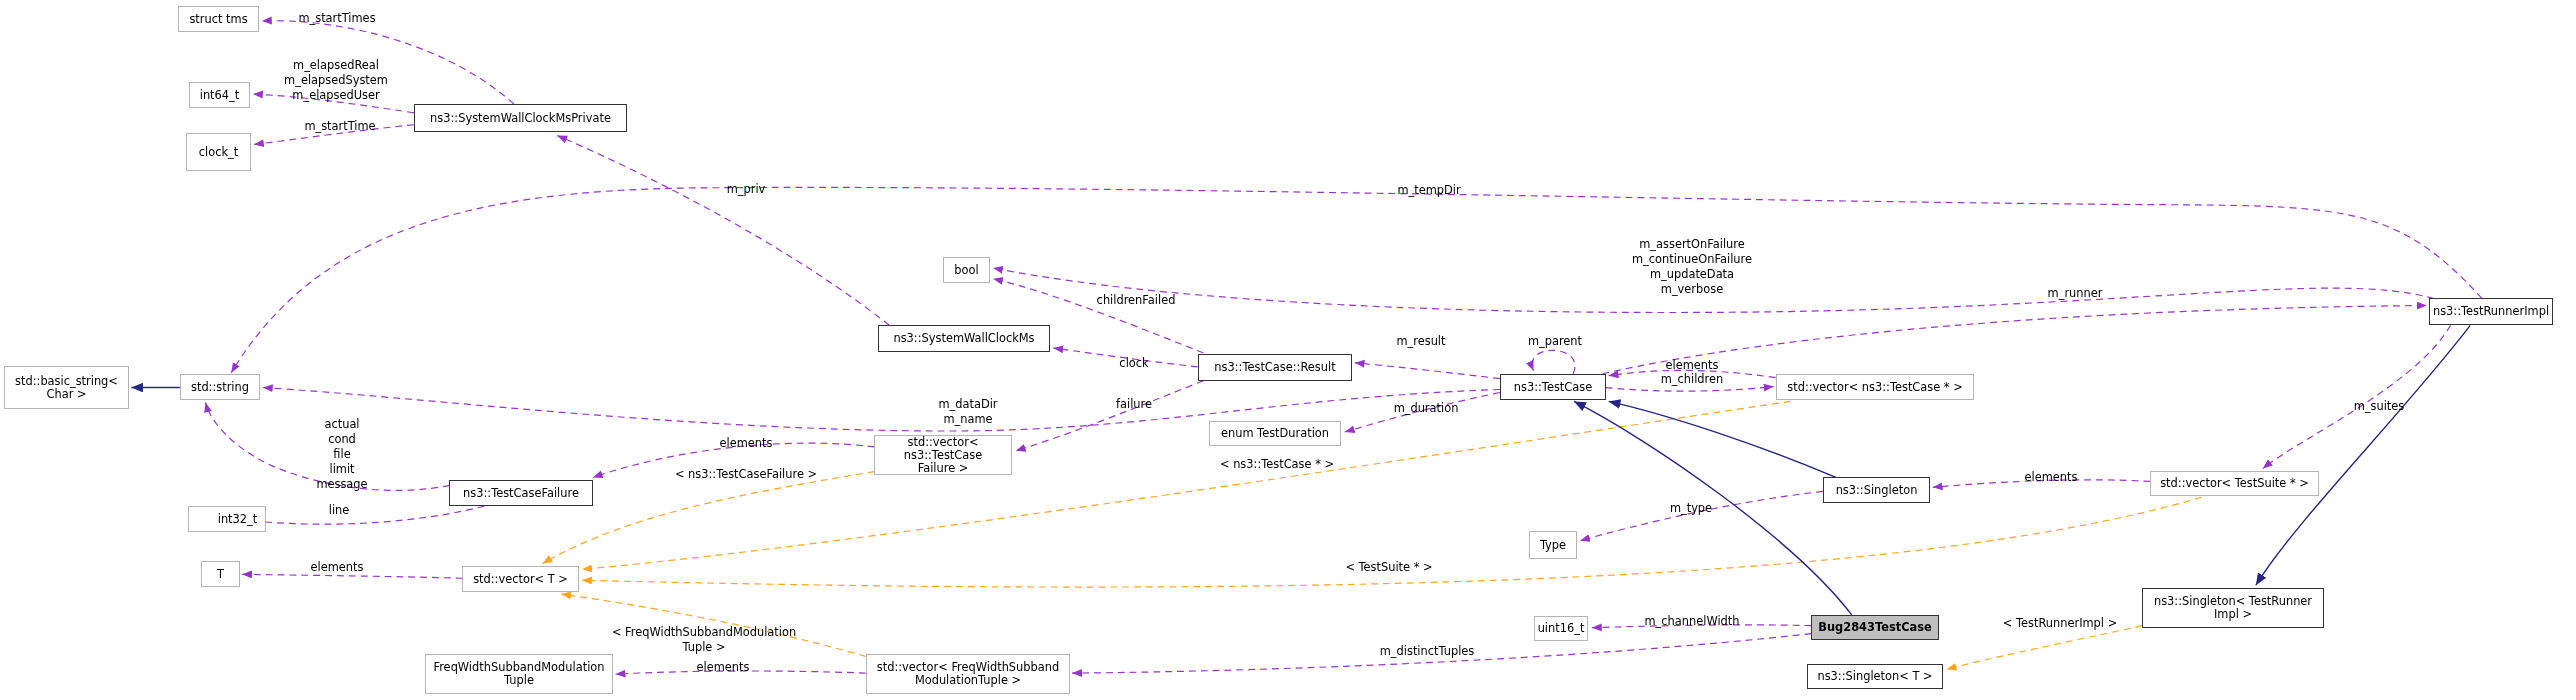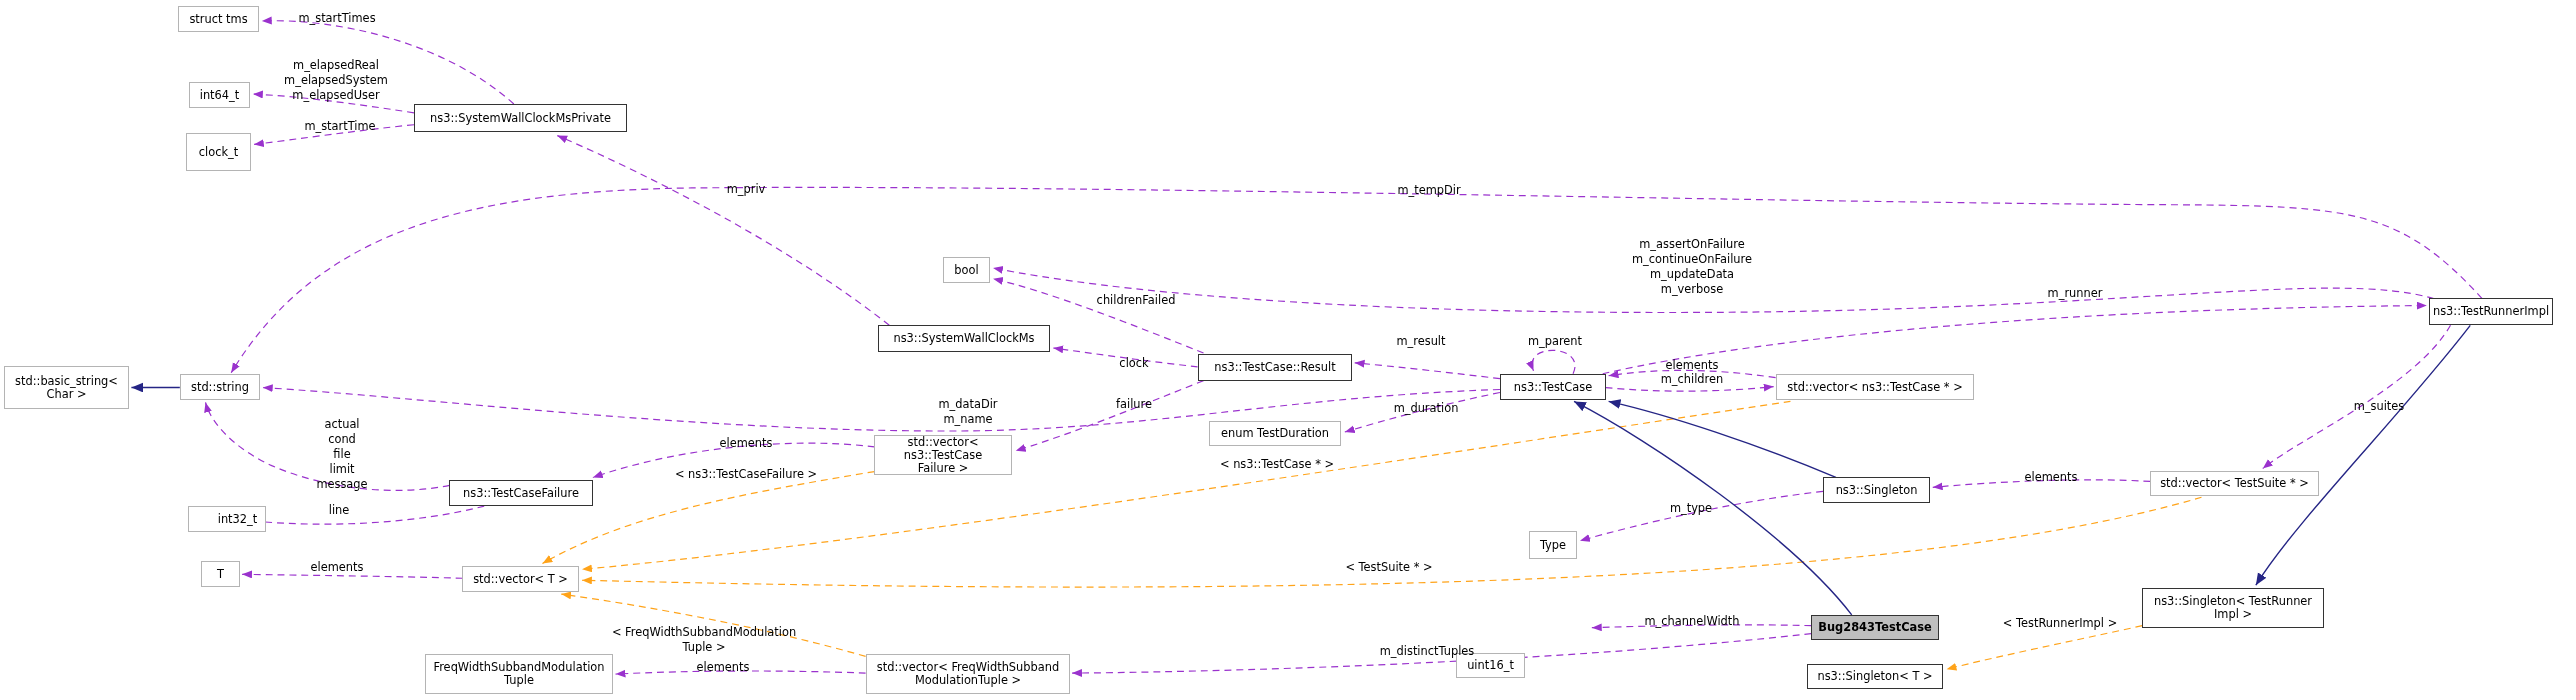--- a/index.html
+++ b/index.html
@@ -96,21 +96,21 @@
   <div class="node bold" style="left:449px;top:480px;width:144px;height:26px;">ns3::TestCaseFailure</div>
   <div class="node" style="left:874px;top:435px;width:138px;height:40px;">std::vector&lt; ns3::TestCase
 Failure &gt;</div>
   <div class="node" style="left:1209px;top:421px;width:132px;height:25px;">enum TestDuration</div>
   <div class="node bold" style="left:1823px;top:477px;width:107px;height:26px;">ns3::Singleton</div>
   <div class="node" style="left:2150px;top:471px;width:169px;height:25px;">std::vector&lt; TestSuite * &gt;</div>
   <div class="node" style="left:188px;top:506px;width:78px;height:26px;padding-left:24px;">int32_t</div>
   <div class="node" style="left:1529px;top:531px;width:48px;height:28px;">Type</div>
   <div class="node" style="left:201px;top:561px;width:39px;height:26px;">T</div>
   <div class="node" style="left:462px;top:566px;width:117px;height:26px;">std::vector&lt; T &gt;</div>
-  <div class="node" style="left:1456px;top:616px;width:69px;height:25px;margin-top:37px;">uint16_t</div>
+  <div class="node" style="left:1534px;top:616px;width:54px;height:25px;">uint16_t</div>
   <div class="node bold hl" style="left:1811px;top:615px;width:128px;height:25px;">Bug2843TestCase</div>
   <div class="node bold" style="left:2142px;top:588px;width:182px;height:40px;">ns3::Singleton&lt; TestRunner
 Impl &gt;</div>
   <div class="node bold" style="left:1807px;top:664px;width:136px;height:25px;">ns3::Singleton&lt; T &gt;</div>
   <div class="node" style="left:425px;top:654px;width:188px;height:40px;">FreqWidthSubbandModulation
 Tuple</div>
   <div class="node" style="left:866px;top:654px;width:204px;height:40px;">std::vector&lt; FreqWidthSubband
 ModulationTuple &gt;</div>
 
   <div class="elabel" style="left:337px;top:18px;">m_startTimes</div>

